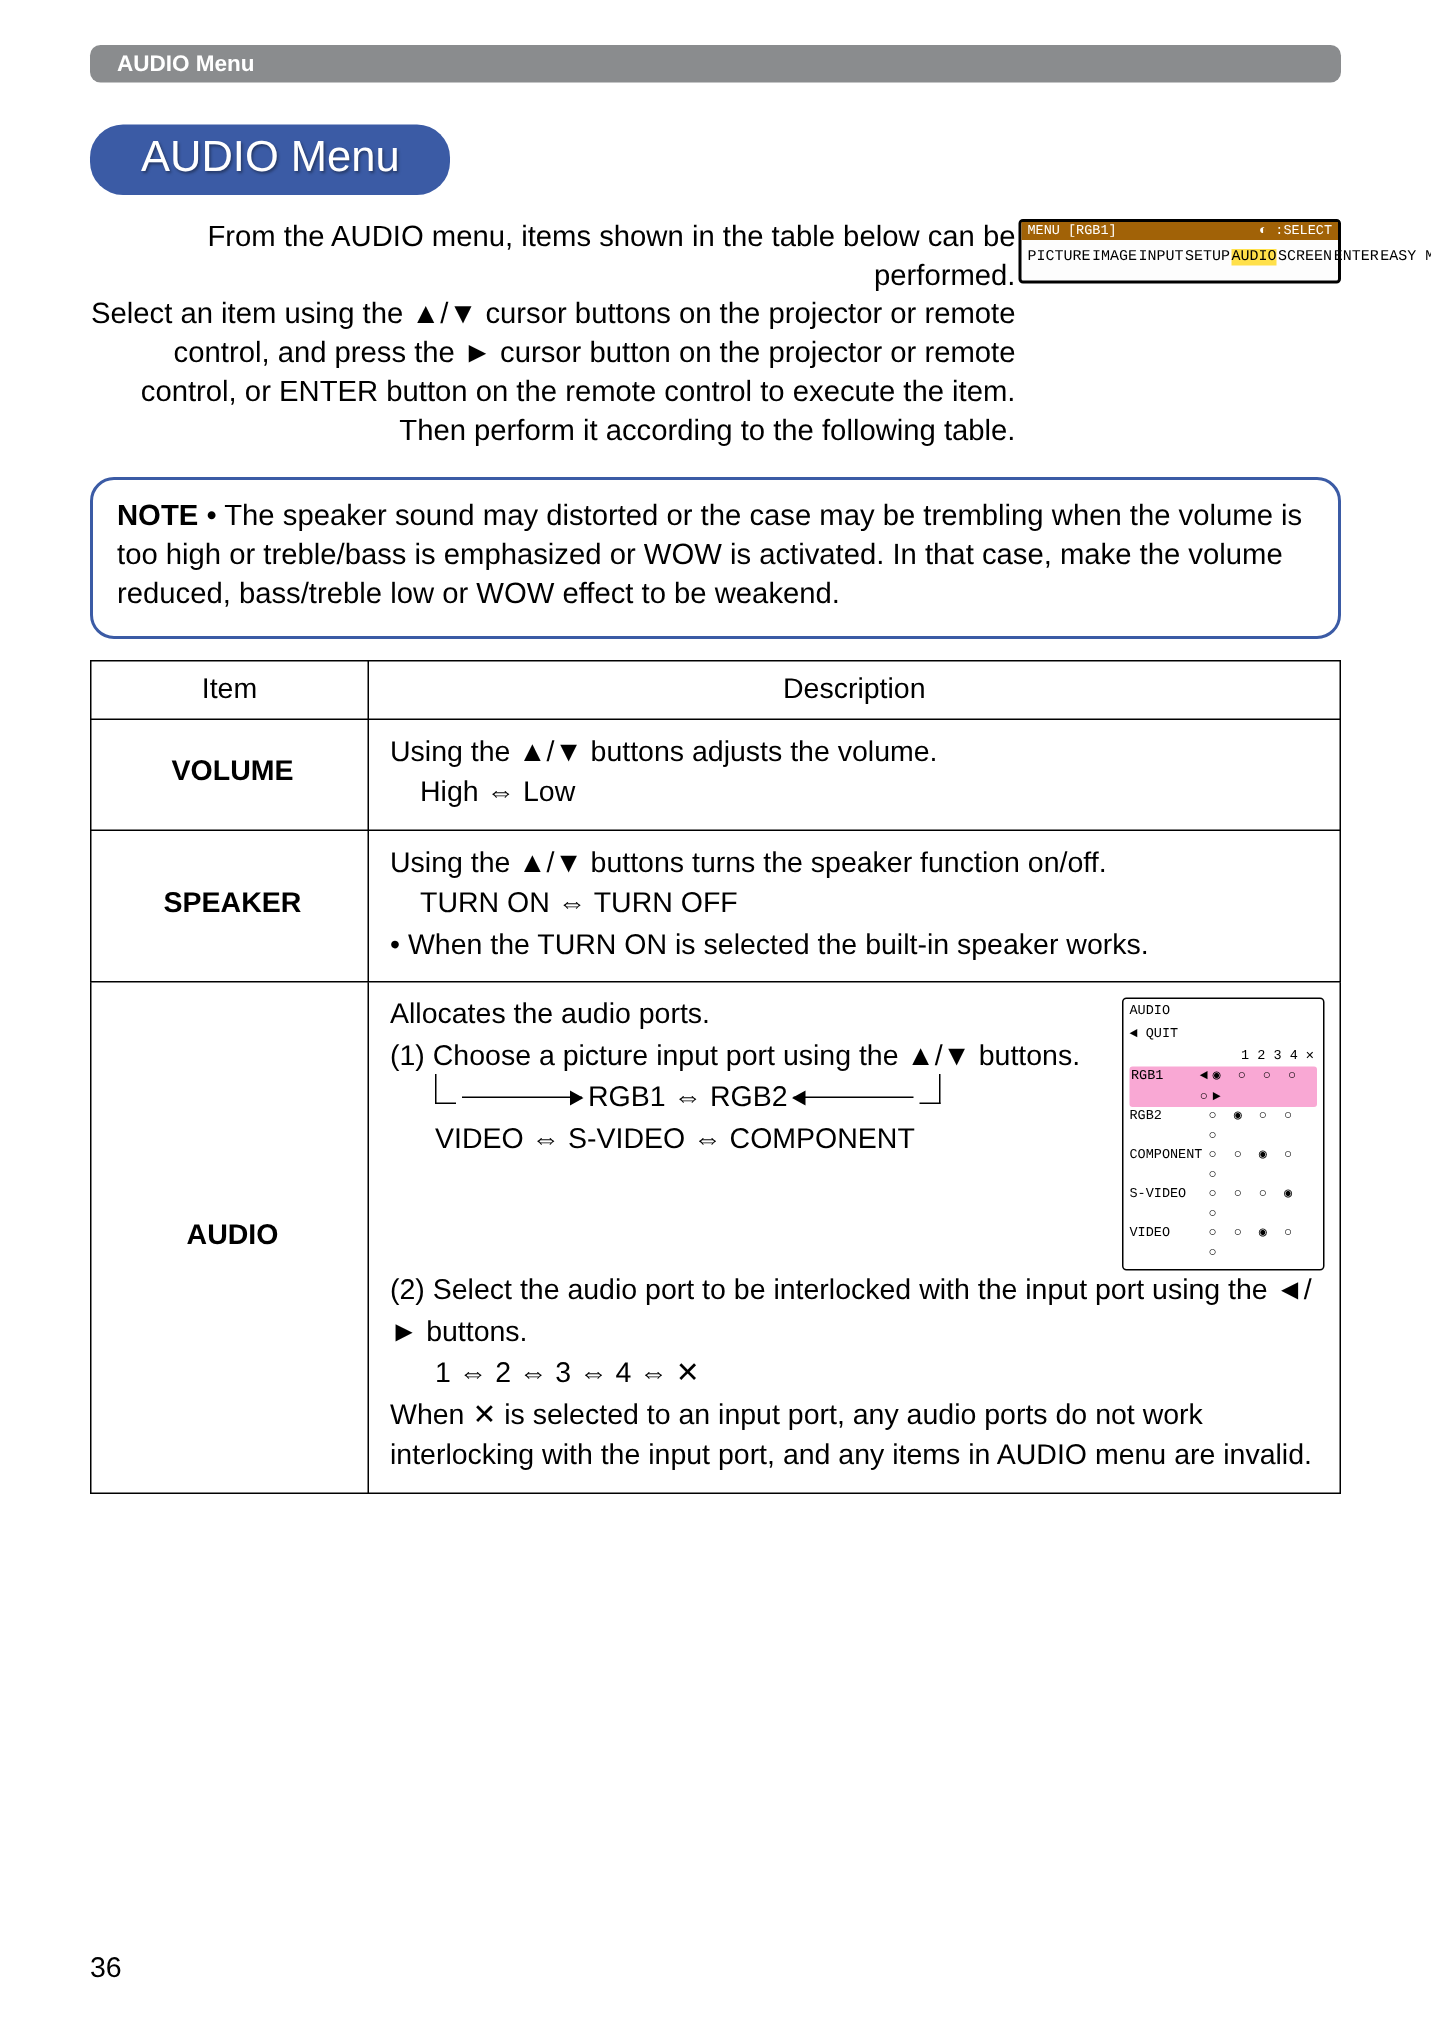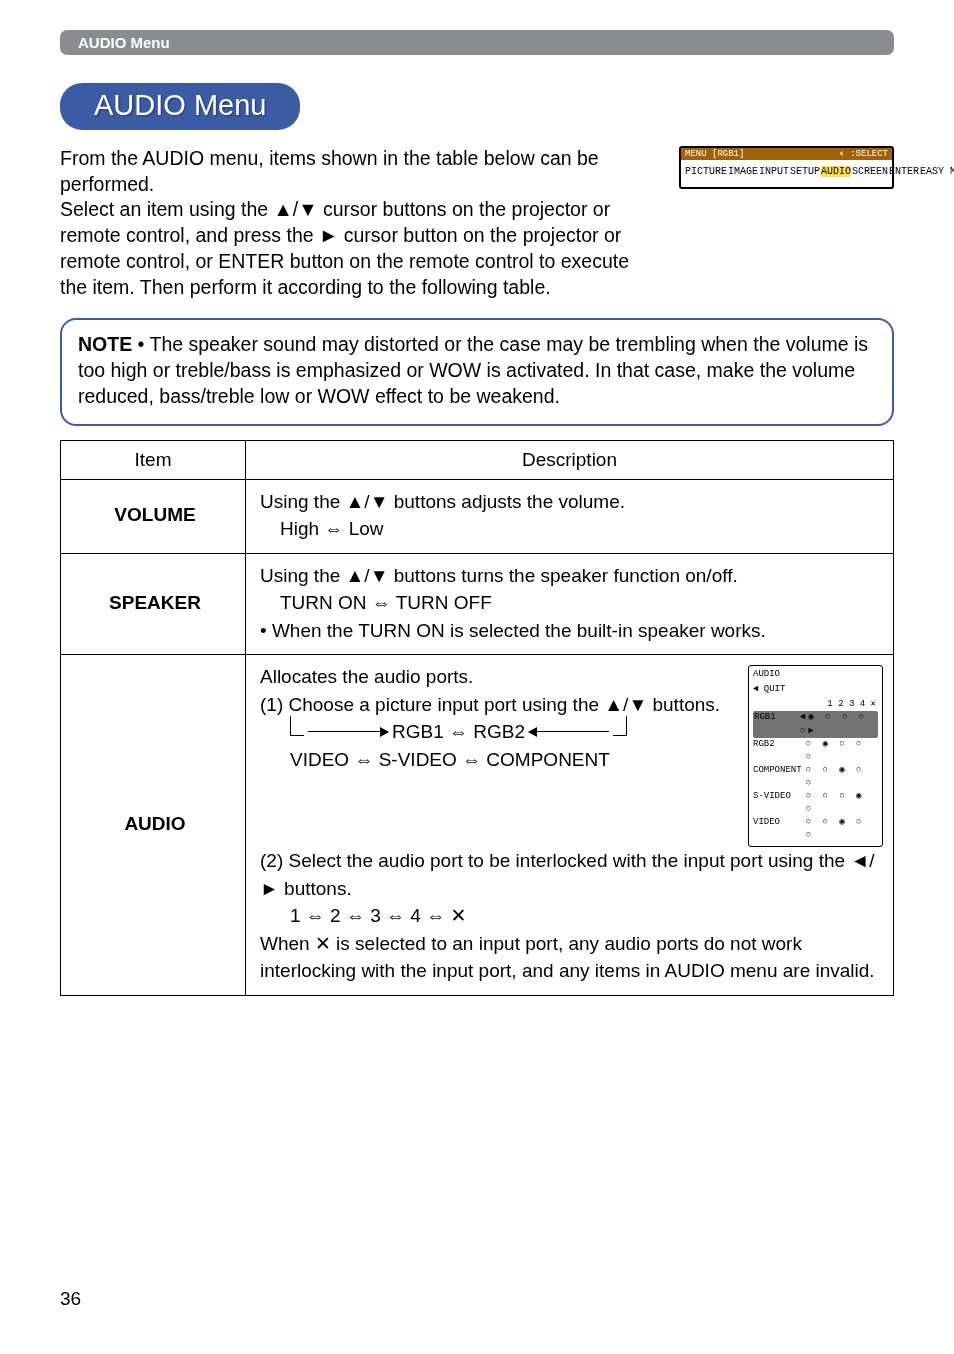--- a/index.html
+++ b/index.html
@@ -27,23 +27,24 @@
     color: #fff;
     font-size: 29px;
     padding: 6px 34px 8px 34px;
     border-radius: 22px;
     margin-bottom: 16px;
     position: relative;
     text-shadow: 1px 1px 2px rgba(0,0,0,0.4);
   }
   .intro-row {
     display: flex;
-    gap: 20px;
+    gap: 2px;
     align-items: flex-start;
     margin-bottom: 18px;
+    text-align: right;
   }
   .intro-text {
     flex: 1;
     font-size: 19.5px;
     line-height: 1.32;
   }
   .osd-main {
     width: 215px;
     border: 2px solid #000;
     border-radius: 3px;
@@ -113,24 +114,24 @@
     font-size: 9px;
     padding: 2px 4px 4px 4px;
     background: #fff;
     margin-top: 2px;
   }
   .osd-audio .hdr { margin-bottom: 2px; }
   .osd-audio .cols-hdr { text-align: right; padding-right: 2px; }
   .osd-audio .row { display: flex; justify-content: space-between; }
   .osd-audio .row .label { width: 55px; }
   .osd-audio .row .dots { letter-spacing: 3px; }
-  .osd-audio .sel-row { background: #737373; border-radius:2px; padding:0 1px; }
+  .osd-audio .sel-row { background: #f9a8d4; border-radius:2px; padding:0 1px; }
   .page-num {
     position: absolute;
-    bottom: 44px;
+    bottom: 30px;
     left: 60px;
     font-size: 19px;
   }
   .seq-line { display:flex; align-items:center; gap:4px; padding-left:30px; }
   .long-arrow-r, .long-arrow-l {
     display:inline-block; width:80px; height:12px; position:relative;
   }
   .long-arrow-r::before, .long-arrow-l::before {
     content:""; position:absolute; top:5px; left:0; right:0; border-top:1.5px solid #000;
   }

